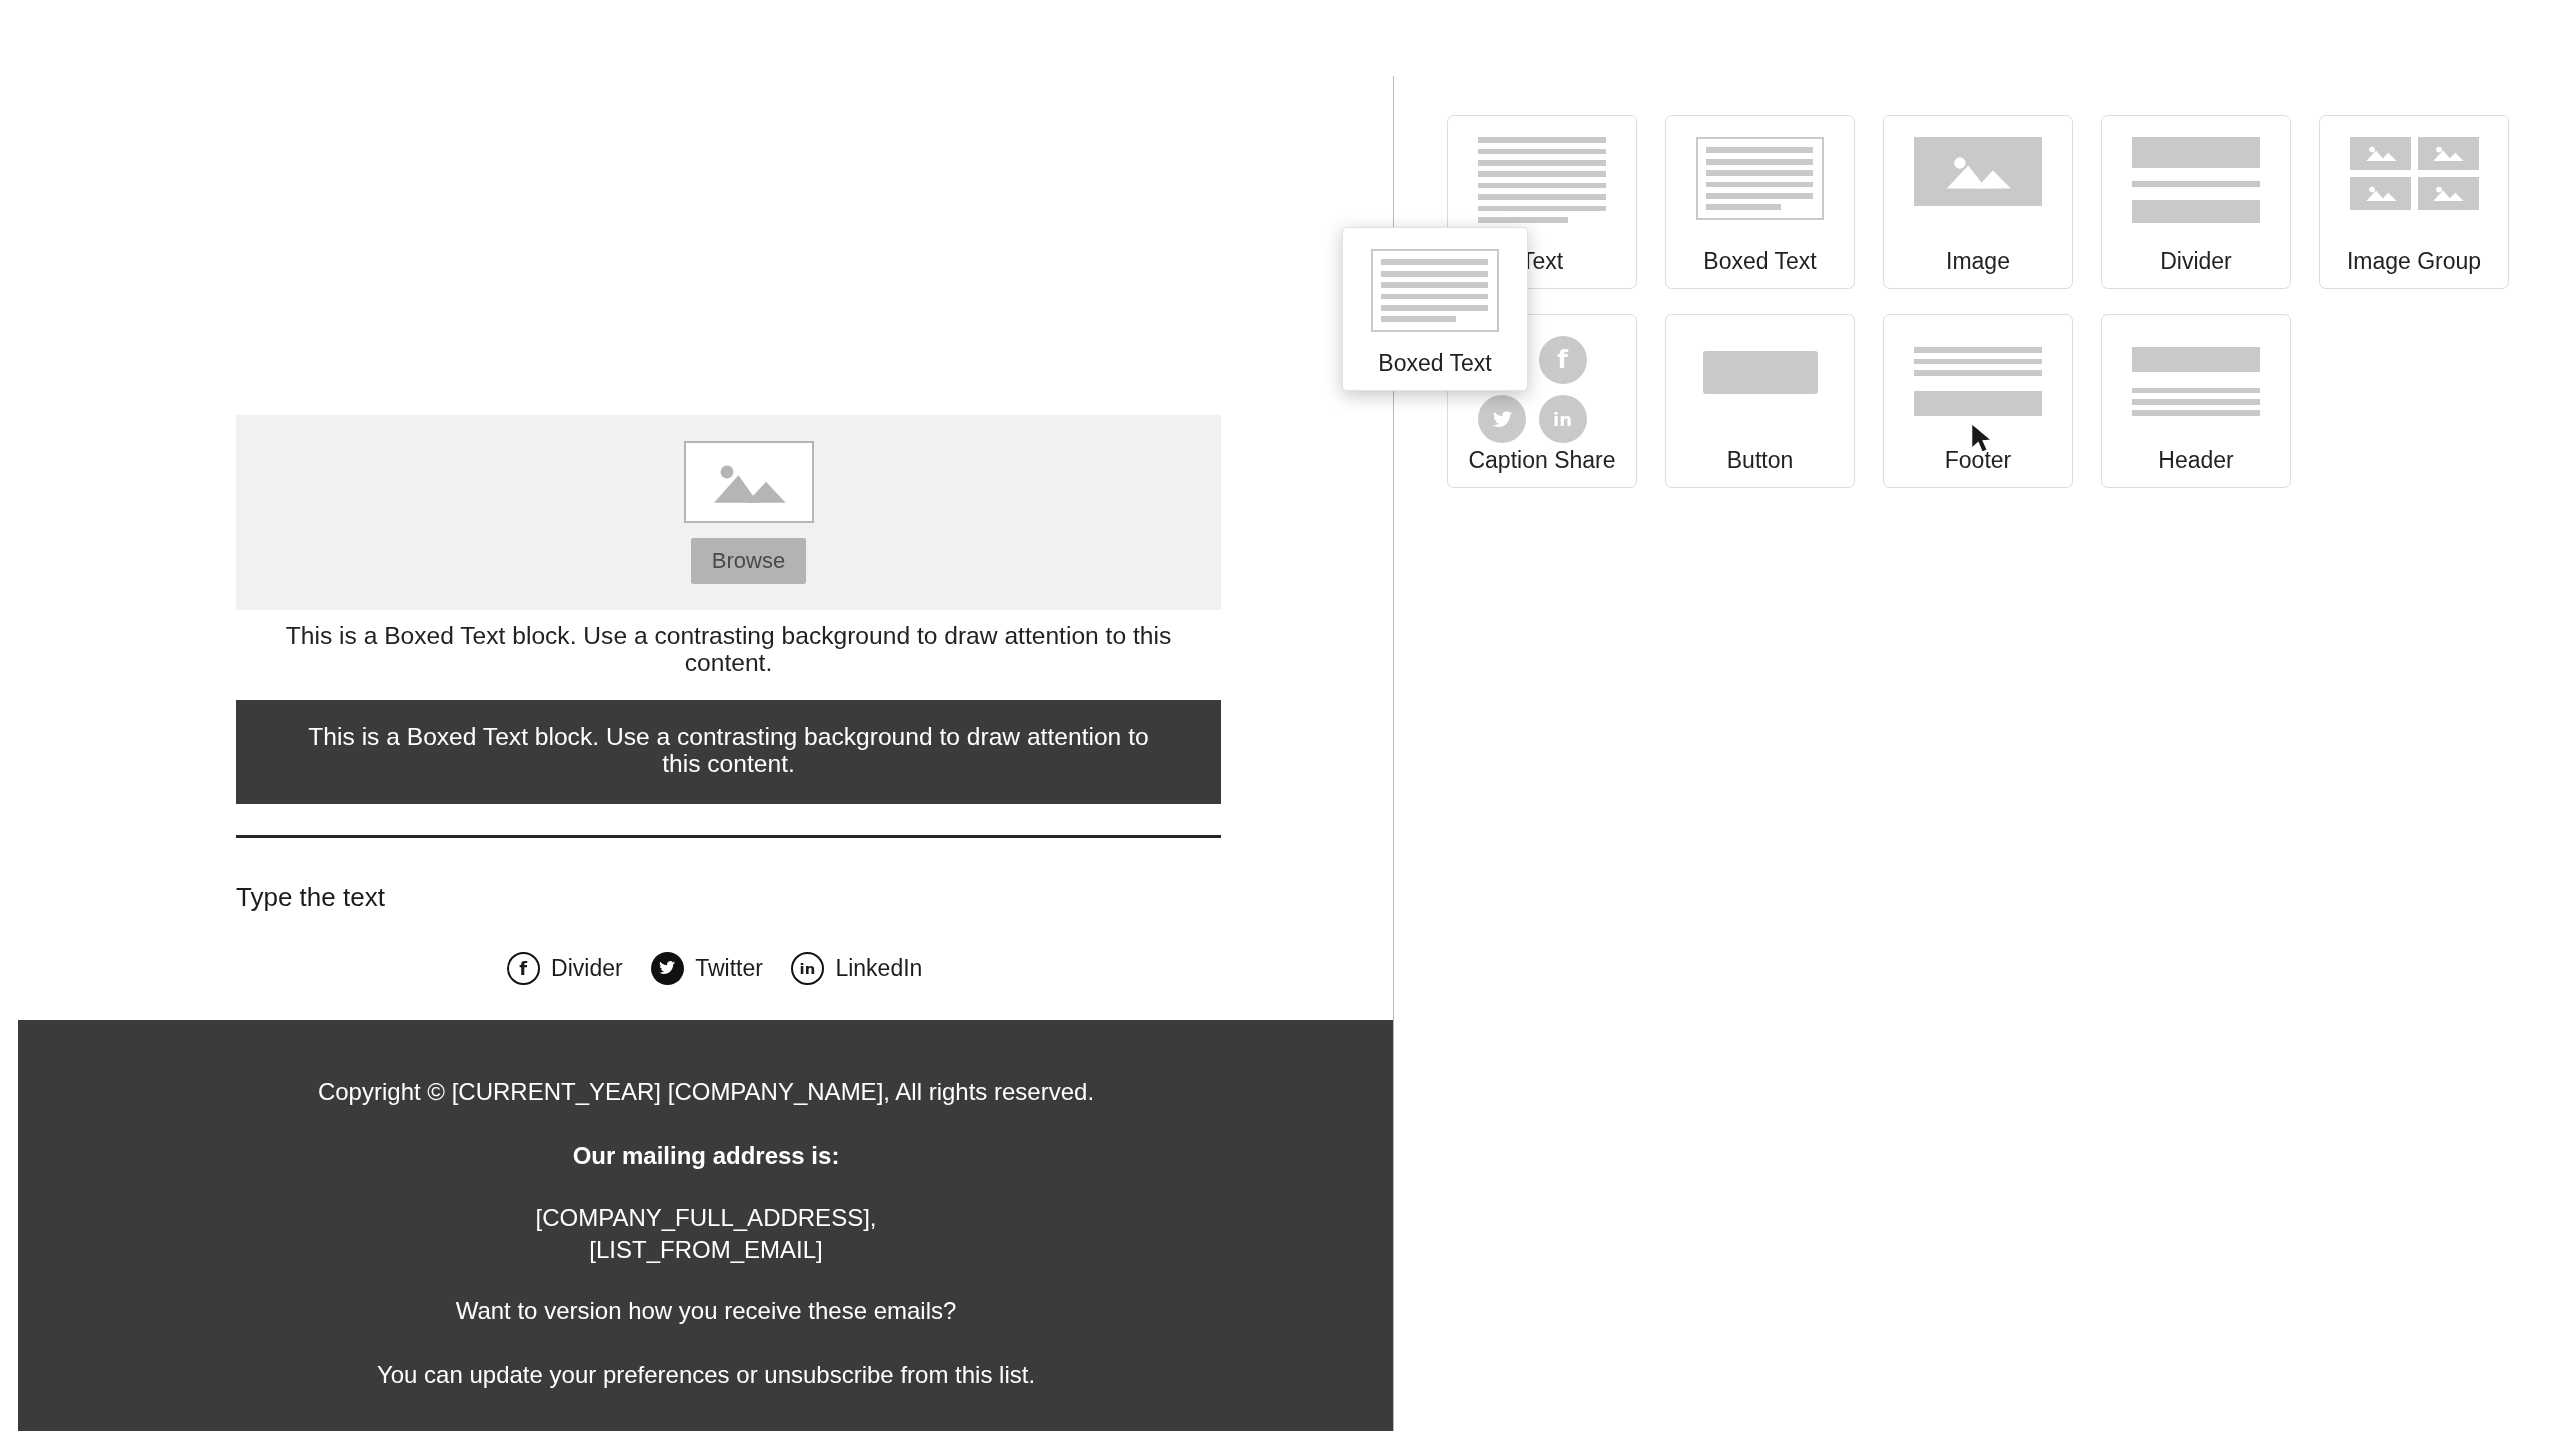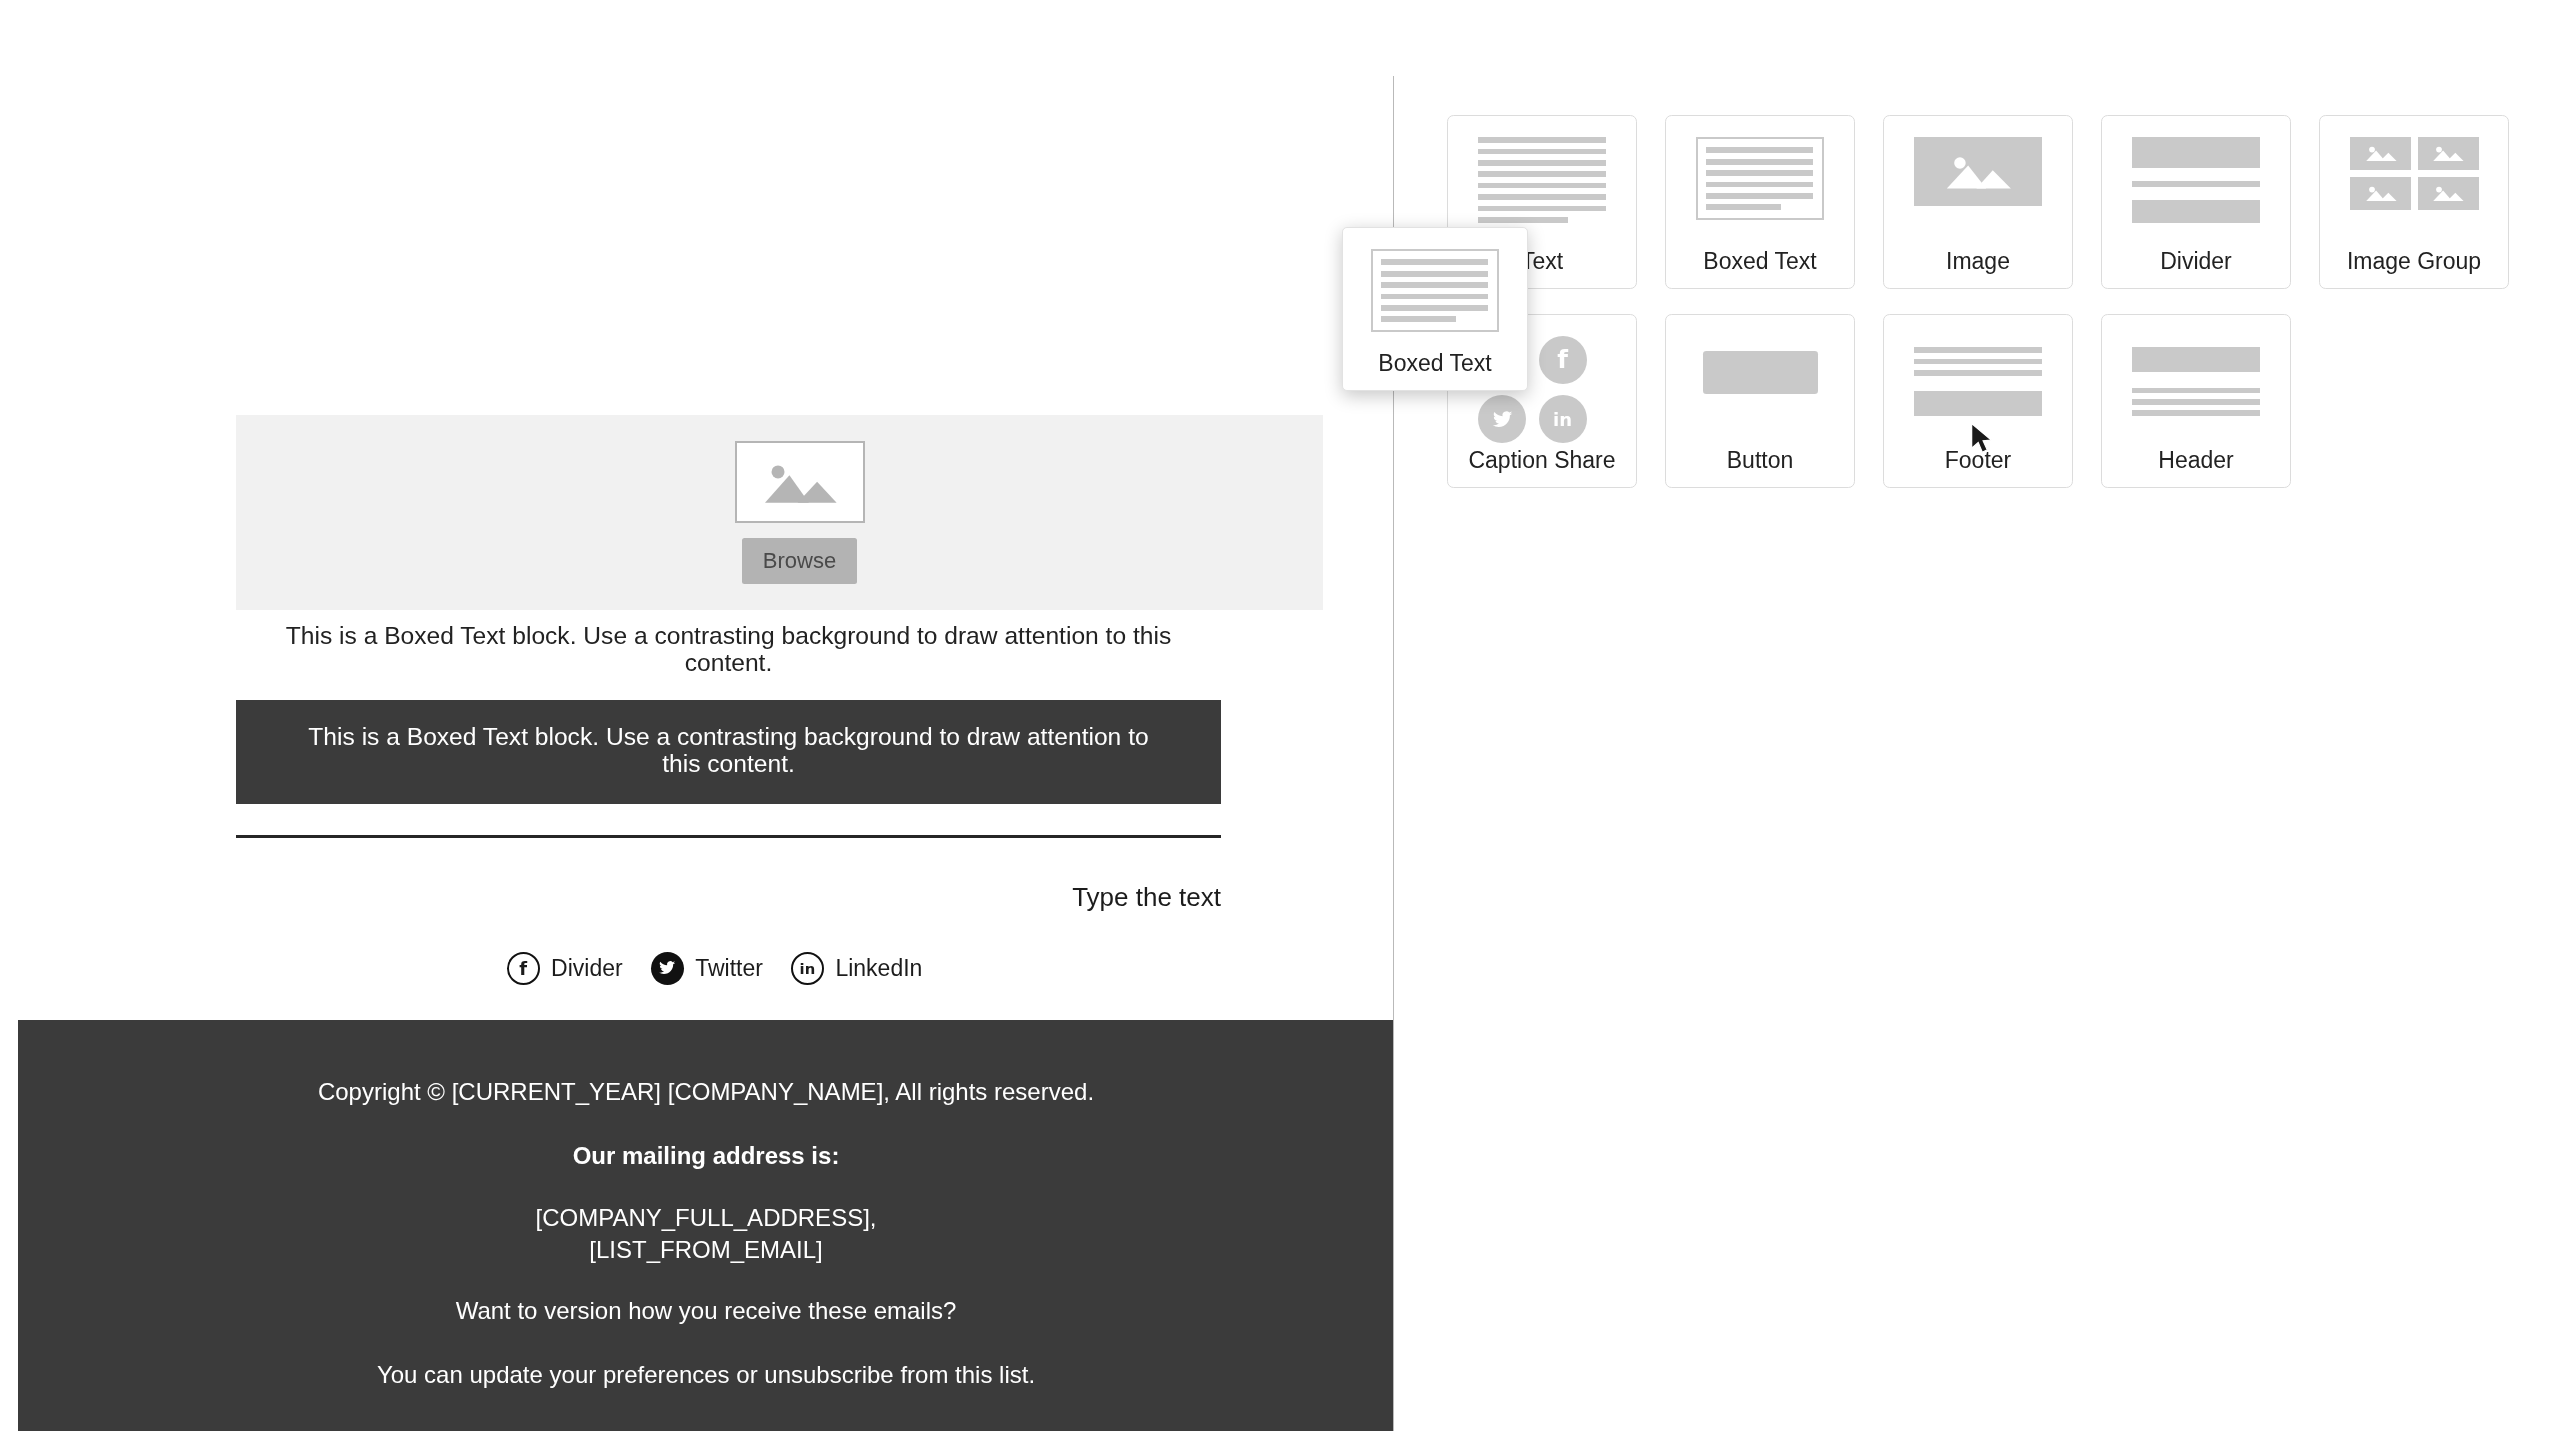--- a/index.html
+++ b/index.html
@@ -50,21 +50,21 @@
     font-size: 22px; color: #333333;
   }
   .email-body {
     position: absolute; left: 0; top: 212px; width: 1376px; height: 732px;
     background: #ffffff;
   }
   .blocks-col {
     position: absolute; left: 218px; top: 127px; width: 985px;
   }
   .image-block {
-    width: 1087px; height: 195px; background: #f1f1f1;
+    width: 985px; height: 195px; background: #f1f1f1;
     display: flex; flex-direction: column; align-items: center; justify-content: center; padding-left: 40px;
   }
   .img-placeholder {
     width: 130px; height: 82px; border: 2.5px solid #b5b5b5; background: #ffffff;
     display:flex; align-items:center; justify-content:center;
   }
   .browse-btn {
     margin-top: 14.8px;
     background: #b3b3b3; color: #4a4a4a;
     font-size: 22px; padding: 9.9px 21.3px; border: none; border-radius: 2.5px;
@@ -78,21 +78,21 @@
   .boxed-text-block {
     margin-top: 23px;
     background: #3b3b3b; color: #ffffff;
     font-size: 24.6px; line-height: 1.12; text-align: center;
     padding: 23px 57px 26px 57px;
   }
   .divider-block {
     margin-top: 31px; height: 0; border-top: 3.3px solid #262626;
   }
   .type-text-block {
-    margin-top: 44px; text-align: right; font-size: 26px; color: #1c1c1c;
+    margin-top: 44px; text-align: left; font-size: 26px; color: #1c1c1c;
   }
   .social-block {
     margin-top: 39px; display: flex; align-items: center; justify-content: center;
     gap: 0px; font-size: 23px; color: #1c1c1c;
   }
   .social-item { display: flex; align-items: center; gap: 11.5px; margin-right: 28px; }
   .social-circle {
     width: 33px; height: 33px; border-radius: 50%;
     display: flex; align-items: center; justify-content: center;
   }

